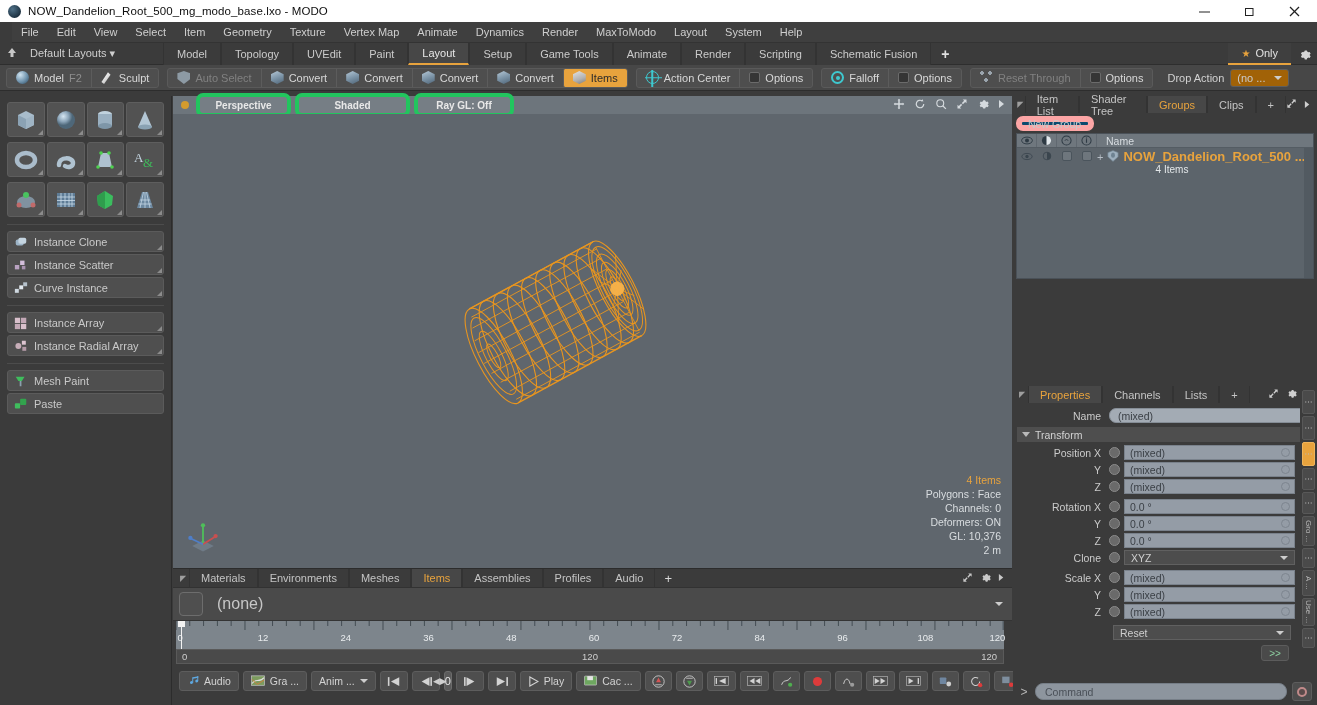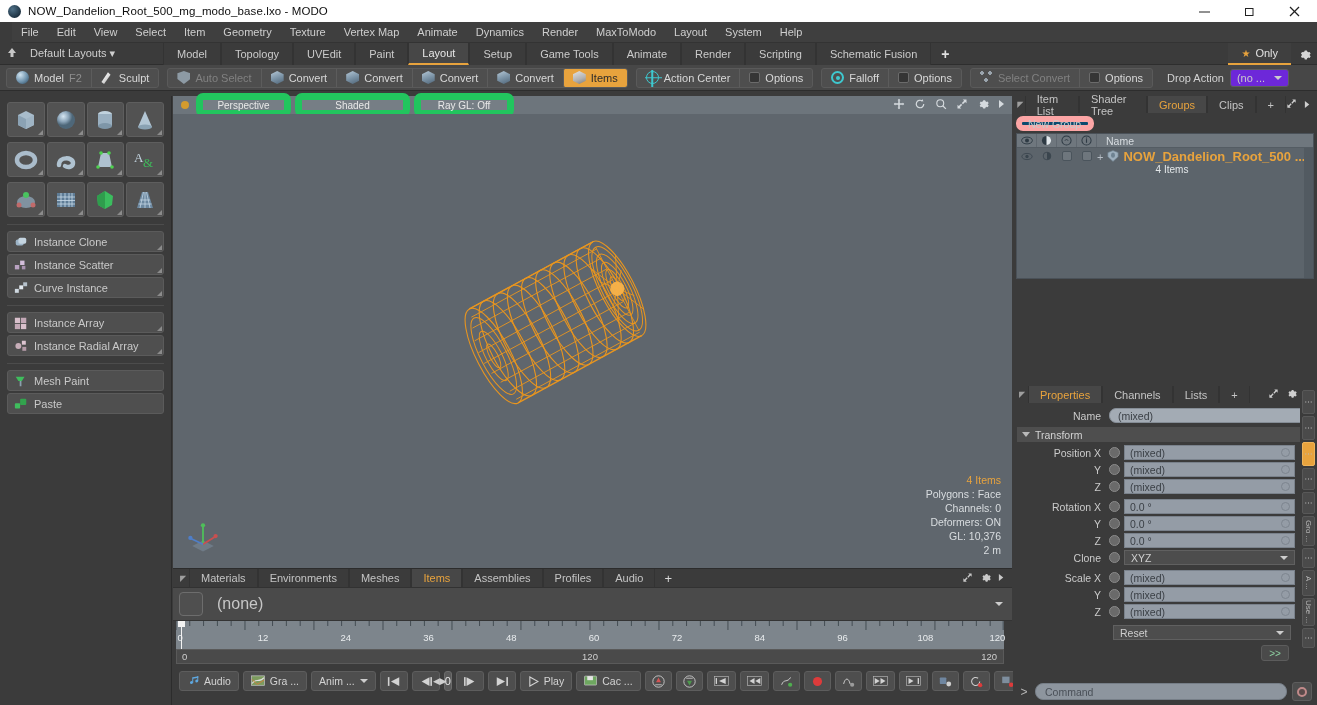--- a/index.html
+++ b/index.html
@@ -95,21 +95,21 @@
   .ic-cross { border: 1.5px solid #3ec8cf; border-radius: 50%; }
   .ic-cross::before { content:''; position:absolute; left:50%; top:-2px; width:1.5px; height:17px; background:#3ec8cf; transform:translateX(-50%);}
   .ic-cross::after { content:''; position:absolute; top:50%; left:-2px; height:1.5px; width:17px; background:#3ec8cf; transform:translateY(-50%);}
   .ic-sq { width:11px; height:11px; background:#353535; border:1px solid #6b6b6b; border-radius:2px; }
   .ic-dots { background:
      radial-gradient(circle 2px at 2px 2px,#9aa4ad 99%,transparent),
      radial-gradient(circle 2px at 10px 2px,#9aa4ad 99%,transparent),
      radial-gradient(circle 2px at 6px 9px,#9aa4ad 99%,transparent); }
   .drop-action { display:flex; align-items:center; gap:6px; margin-left:10px; color:#d2d2d2; font-size:11px; }
   .dd {
-    background:#6d28d9; border:1px solid #5e5e5e; border-radius:3px; height:18px;
+    background:#a16207; border:1px solid #5e5e5e; border-radius:3px; height:18px;
     padding:0 6px; display:flex; align-items:center; gap:9px; color:#cbcbcb; font-size:11px;
   }
   .caret { width:0;height:0;border-left:4px solid transparent;border-right:4px solid transparent;border-top:4px solid #cdcdcd; }
 
   
   .body { position:absolute; left:0; top:96px; right:0; bottom:0; }
 
   
   .leftpanel {
     position:absolute; left:0; top:0; width:172px; bottom:0; background:#3b3b3b;
@@ -139,23 +139,23 @@
   .sep-line { height:1px; background:#4c4c4c; margin:7px 0 6px; }
 
   
   .viewwrap { position:absolute; left:173px; top:0; right:305px; bottom:0; background:#3b3b3b; }
   .vp-header {
     height:18px; background:#6d757c; display:flex; align-items:center; padding:0 4px; gap:4px;
     position:relative;
   }
   .vp-dot { width:8px;height:8px;border-radius:50%;background:#d49b2d; margin:0 3px 0 4px; }
   .vp-pill {
-    height:24px; border:7px solid #22c55e; border-radius:7px; background:#767e85;
+    height:24px; border:4px solid #22c55e; border-radius:7px; background:#767e85;
     color:#e8e8e8; font-size:10px; display:flex; align-items:center; justify-content:center;
-    padding:0 10px; min-width:95px;
+    padding:0 10px; min-width:95px;font-weight:bold;
   }
   .vp-tools { position:absolute; right:6px; top:0; height:18px; display:flex; align-items:center; gap:9px; color:#d5dade; }
   .viewport { position:absolute; left:0; top:18px; right:0; bottom:136px; background:#5f666d; overflow:hidden; }
   .vp-info {
     position:absolute; right:11px; bottom:12px; text-align:right; font-size:10.5px;
     color:#d9dde0; line-height:14px;
   }
   .vp-info .hl { color:#e8a33d; }
   .gizmo { position:absolute; left:12px; bottom:14px; width:36px; height:36px; }
 
@@ -418,21 +418,21 @@
       </div>
       <div class="mbtn sep">
         <span class="ic ic-sq"></span>
         <span>Options</span>
       </div>
     </div>
 
     <div class="mgrp">
       <div class="mbtn dim">
         <span class="ic ic-dots"></span>
-        <span>Select Convert</span>
+        <span>Reset Through</span>
       </div>
       <div class="mbtn sep">
         <span class="ic ic-sq"></span>
         <span>Options</span>
       </div>
     </div>
 
     <div class="drop-action">
       <span>Drop Action</span>
       <div class="dd">

